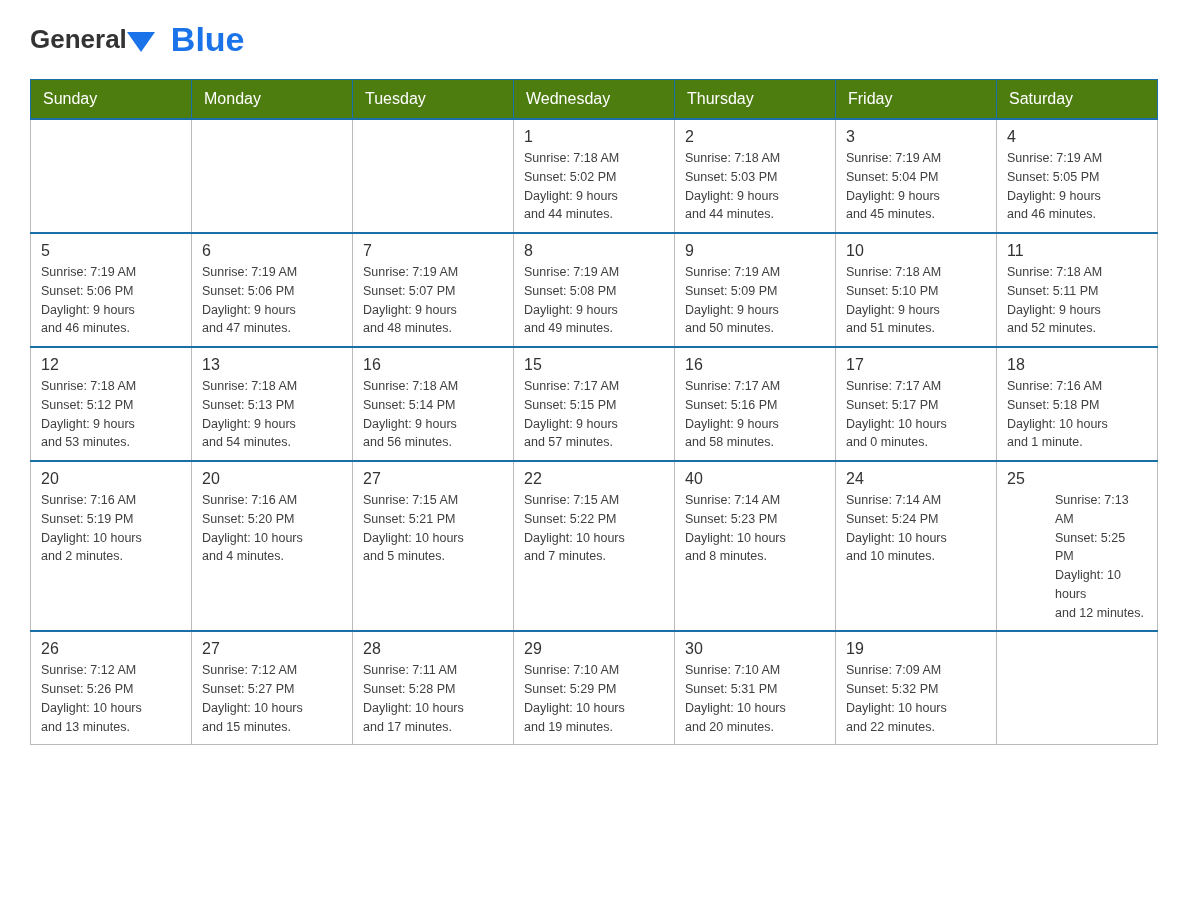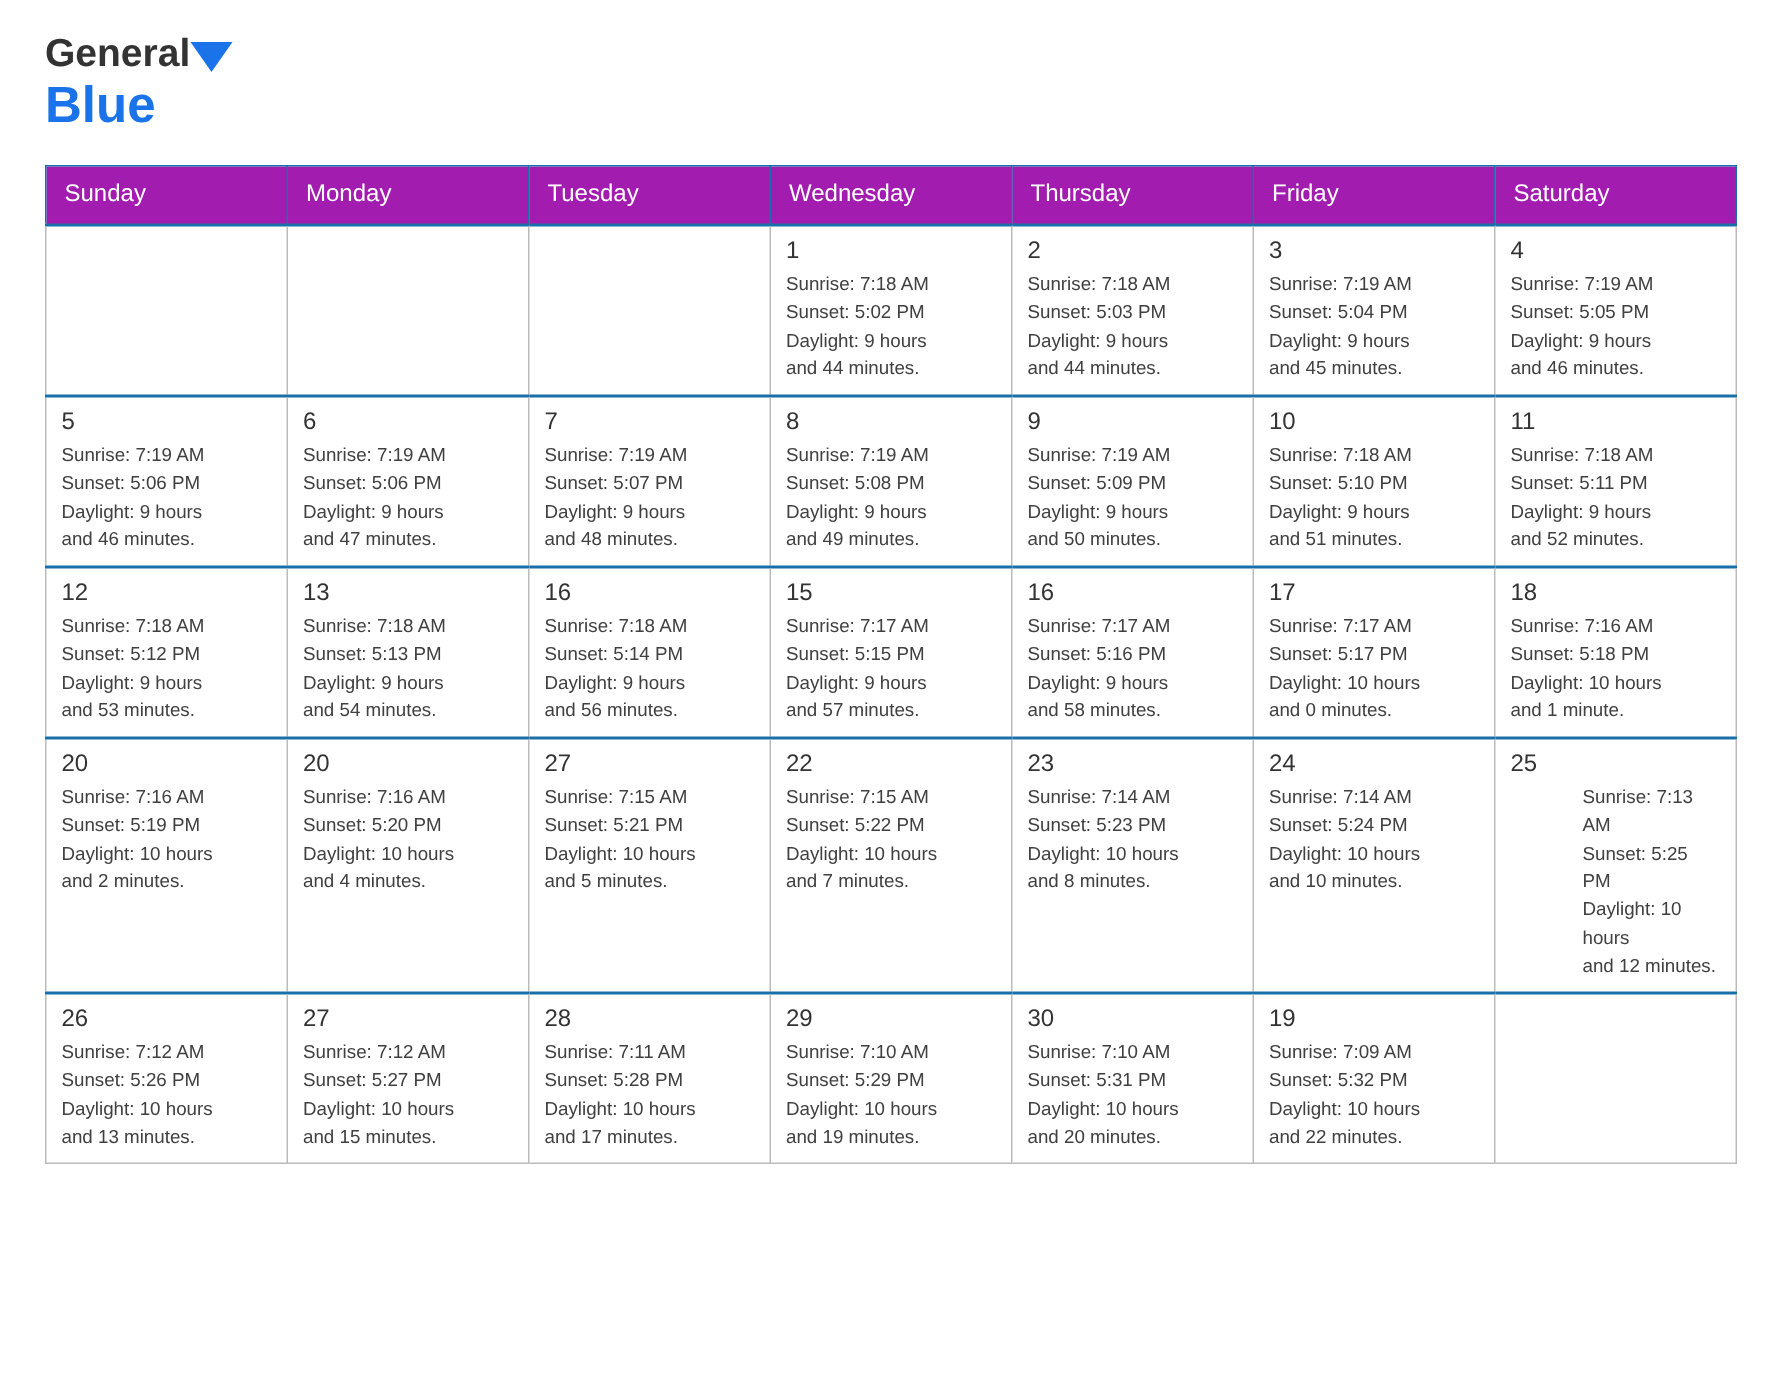--- a/index.html
+++ b/index.html
@@ -35,22 +35,23 @@
     .logo-triangle {
       width: 0;
       height: 0;
       border-left: 14px solid transparent;
       border-right: 14px solid transparent;
       border-top: 20px solid #1a73e8;
       margin-top: 4px;
     }
     .logo-inner {
       display: flex;
-      flex-direction: column;
-      align-items: flex-start;
+      flex-direction: row;
+      align-items: center;
+      gap: 16px;
     }
     .logo-top-row {
       display: flex;
       align-items: center;
     }
     .title-area {
       text-align: right;
     }
     .calendar-title {
       font-size: 52px;
@@ -62,21 +63,21 @@
       font-size: 22px;
       color: #555;
       margin-top: 4px;
     }
     .calendar {
       width: 100%;
       border-collapse: collapse;
       border: 1px solid #999;
     }
     .calendar th {
-      background-color: #a21caf;
+      background-color: #4d7c0f;
       color: #fff;
       font-size: 16px;
       font-weight: normal;
       padding: 10px 12px;
       text-align: left;
       border: 1px solid #1a6fa8;
     }
     .calendar td {
       vertical-align: top;
       padding: 8px 10px;
@@ -296,21 +297,21 @@
 and 5 minutes.</div>
         </td>
         <td>
           <span class="day-number">22</span>
           <div class="day-info" style="white-space: pre-line;">Sunrise: 7:15 AM
 Sunset: 5:22 PM
 Daylight: 10 hours
 and 7 minutes.</div>
         </td>
         <td>
-          <span class="day-number">23</span>
+          <span class="day-number">40</span>
           <div class="day-info" style="white-space: pre-line;">Sunrise: 7:14 AM
 Sunset: 5:23 PM
 Daylight: 10 hours
 and 8 minutes.</div>
         </td>
         <td>
           <span class="day-number">24</span>
           <div class="day-info" style="white-space: pre-line;">Sunrise: 7:14 AM
 Sunset: 5:24 PM
 Daylight: 10 hours

